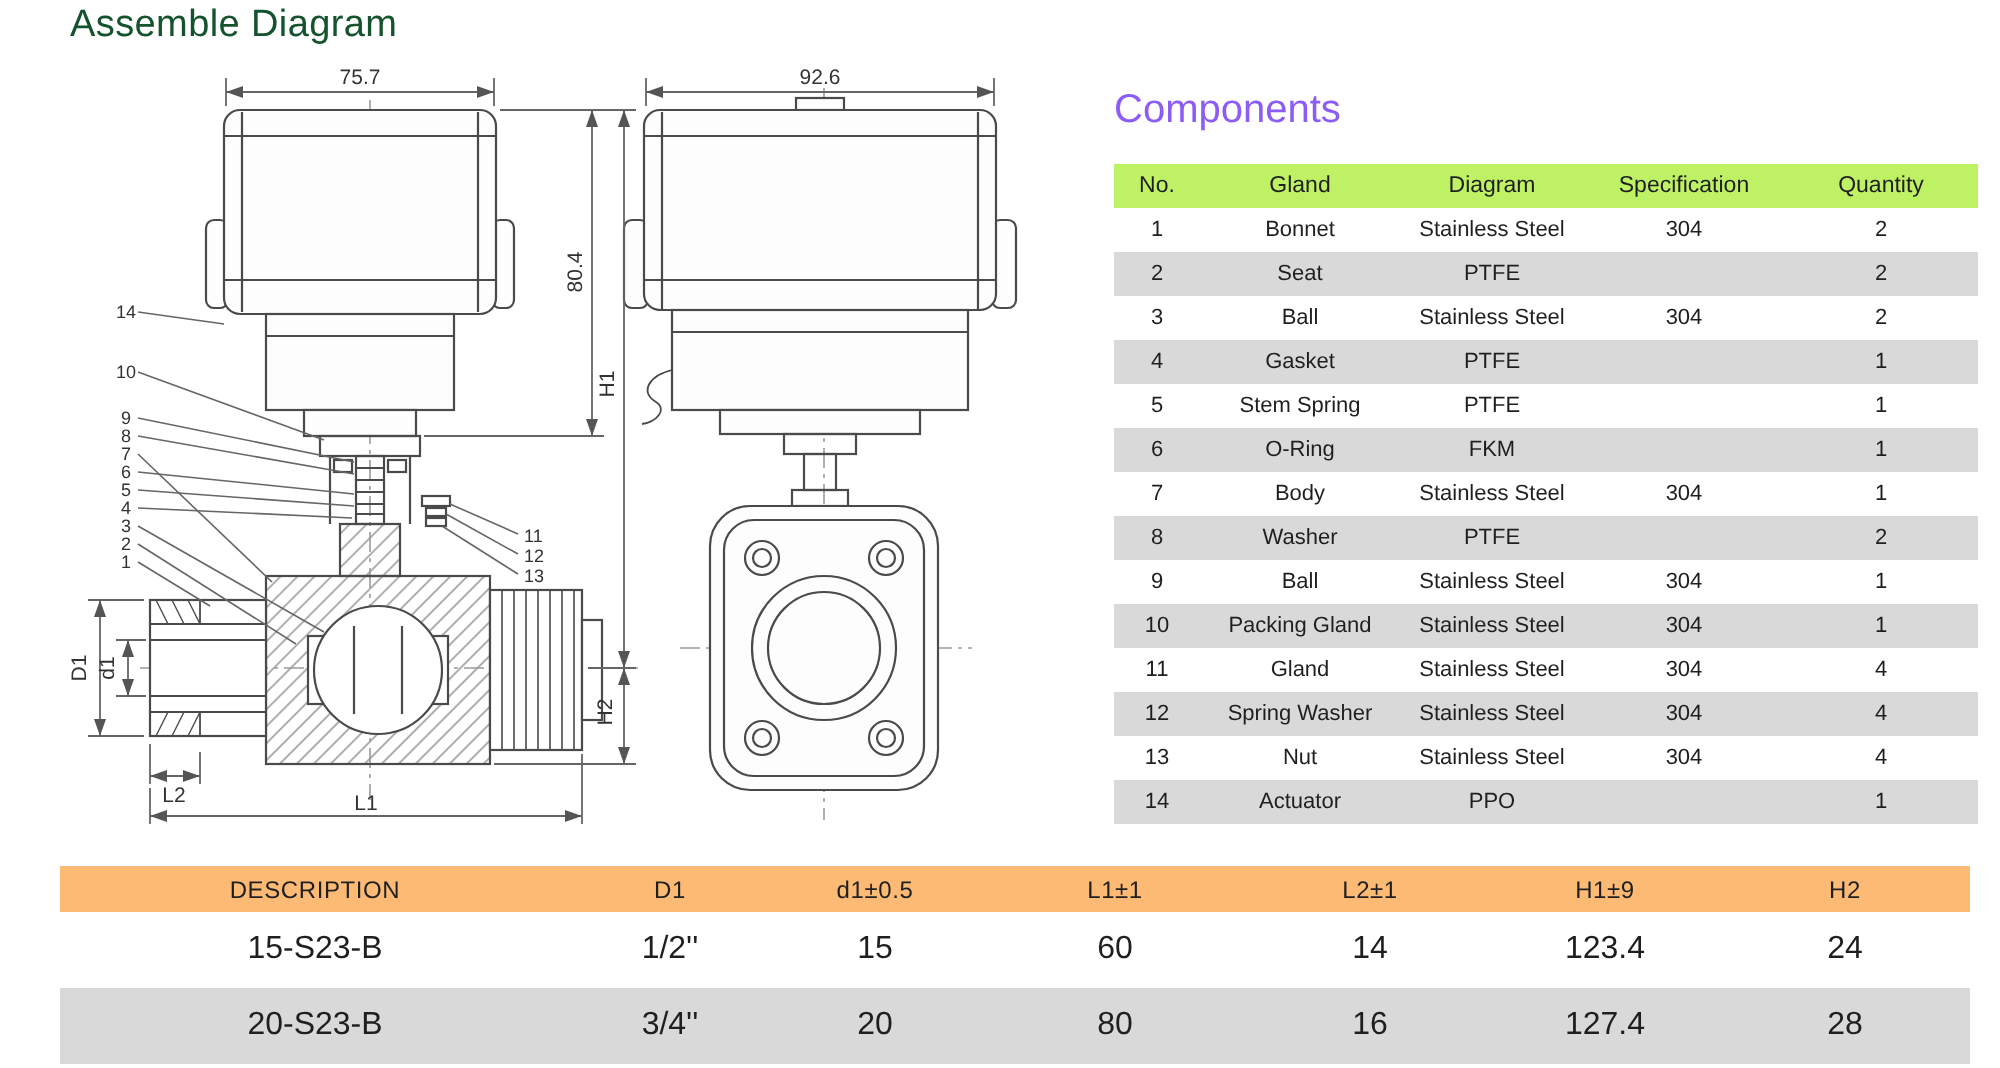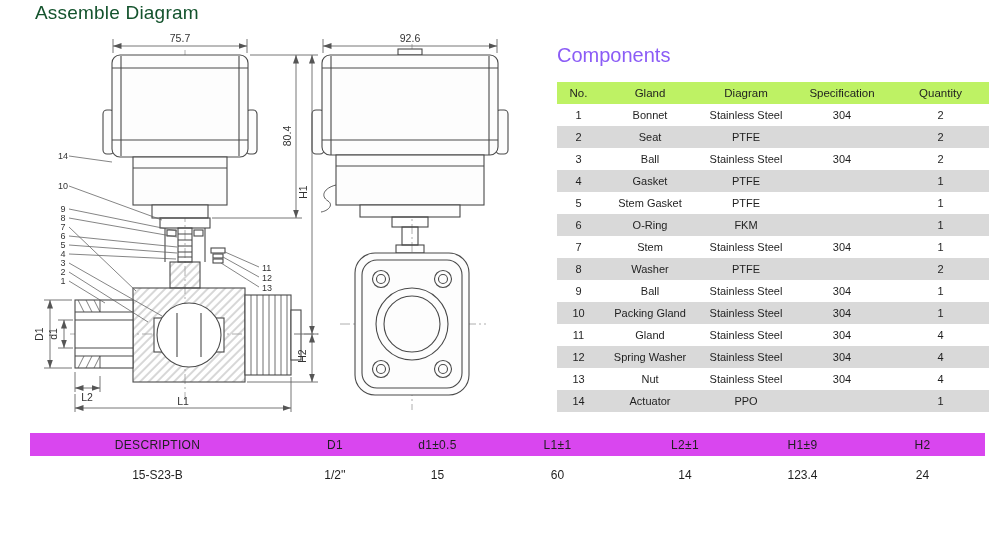--- a/index.html
+++ b/index.html
@@ -22,22 +22,22 @@
 
   table { border-collapse:collapse; table-layout:fixed; }
   th, td { padding:0; white-space:nowrap; overflow:visible; text-align:center; font-weight:400; }
 
   .comp-table { position:absolute; left:557px; top:82px; width:432px; }
   .comp-table th { height:22px; font-size:11.5px; background:#bef264; }
   .comp-table td { height:22px; font-size:11px; }
   .comp-table tbody tr:nth-child(even) td { background:#d9d9d9; }
 
   .size-table { position:absolute; left:30px; top:433px; width:955px; }
-  .size-table th { height:23px; font-size:12px; background:#d946ef; letter-spacing:.3px; }
-  .size-table td { height:38px; font-size:12px; }
+  .size-table th { height:23px; font-size:12px; background:#fdba74; letter-spacing:.3px; }
+  .size-table td { height:38px; font-size:16px; }
   .size-table tbody tr:nth-child(even) td { background:#d9d9d9; }
 </style>
 <title>Assemble Diagram</title></head>
 <body>
 
 <h1 class="page-title">Assemble Diagram</h1>
 
 <svg id="drawing" width="545" height="434" viewBox="0 0 545 434" xmlns="http://www.w3.org/2000/svg">
   <defs>
     <pattern id="hatch" patternUnits="userSpaceOnUse" width="6" height="6" patternTransform="rotate(45)">
@@ -245,37 +245,37 @@
       <tr>
         <td>4</td>
         <td>Gasket</td>
         <td>PTFE</td>
         <td></td>
         <td>1</td>
       </tr>
 
       <tr>
         <td>5</td>
-        <td>Stem Gasket</td>
+        <td>Stem Spring</td>
         <td>PTFE</td>
         <td></td>
         <td>1</td>
       </tr>
 
       <tr>
         <td>6</td>
         <td>O-Ring</td>
         <td>FKM</td>
         <td></td>
         <td>1</td>
       </tr>
 
       <tr>
         <td>7</td>
-        <td>Stem</td>
+        <td>Body</td>
         <td>Stainless Steel</td>
         <td>304</td>
         <td>1</td>
       </tr>
 
       <tr>
         <td>8</td>
         <td>Washer</td>
         <td>PTFE</td>
         <td></td>
@@ -359,16 +359,25 @@
       <tr>
         <td>15-S23-B</td>
         <td>1/2''</td>
         <td>15</td>
         <td>60</td>
         <td>14</td>
         <td>123.4</td>
         <td>24</td>
       </tr>
 
+      <tr>
+        <td>20-S23-B</td>
+        <td>3/4''</td>
+        <td>20</td>
+        <td>80</td>
+        <td>16</td>
+        <td>127.4</td>
+        <td>28</td>
+      </tr>
 
 
   </tbody>
 </table>
 
 </body></html>

